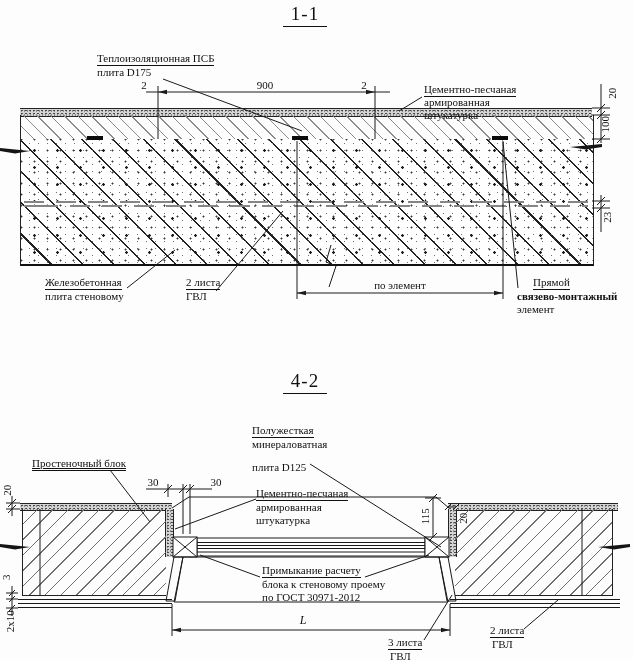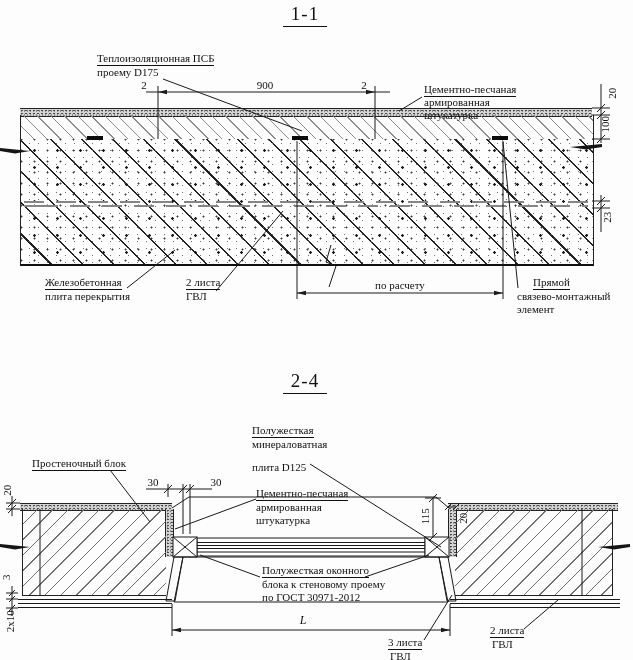--- a/index.html
+++ b/index.html
@@ -53,21 +53,21 @@
   <div class="shape insul" style="left:20px;top:115px;width:572px;height:24px;"></div>
   <div class="shape concrete" style="left:20px;top:139px;width:572px;height:125px;"></div>
 
   <div class="anchor" style="left:87px;top:136px;width:16px;height:4px;"></div>
   <div class="anchor" style="left:292px;top:136px;width:16px;height:4px;"></div>
   <div class="anchor" style="left:492px;top:136px;width:16px;height:4px;"></div>
 
   <div class="dashrow" style="left:24px;top:201px;width:564px;"></div>
   <div class="dashrow" style="left:24px;top:205px;width:564px;background-position:14px 0;"></div>
 
-  <div class="title" style="left:283px;top:370px;width:40px;">2-4</div>
+  <div class="title" style="left:283px;top:370px;width:40px;">4-2</div>
 
   <div class="shape stipple stH" style="left:20px;top:503px;width:152px;height:6px;"></div>
   <div class="shape stipple stH" style="left:448px;top:503px;width:170px;height:6px;"></div>
   <div class="shape stipple stV" style="left:165px;top:509px;width:7px;height:48px;"></div>
   <div class="shape stipple stV" style="left:448px;top:509px;width:7px;height:48px;"></div>
 
   <div class="shape block2" style="left:22px;top:509px;width:143px;height:86px;border-left:1px solid #222;"></div>
   <div class="shape block2" style="left:455px;top:509px;width:157px;height:86px;border-right:1px solid #222;"></div>
 
   <svg class="overlay" width="633" height="660" viewBox="0 0 633 660">
@@ -218,61 +218,61 @@
       <line x1="365" y1="577" x2="429" y2="555"></line>
       <line x1="424" y1="640" x2="452" y2="595"></line>
       <line x1="524" y1="629" x2="558" y2="600"></line>
     </g>
 
     <path class="brk" d="M0 544 L30 547 L15 549.5 L30 552 L0 547 Z"></path>
     <path class="brk" d="M630 544 L598 547 L614 549.5 L598 552 L630 547 Z"></path>
   </svg>
 
   <div class="lbl u" style="left:97px;top:52px;">Теплоизоляционная ПСБ</div>
-  <div class="lbl" style="left:97px;top:66px;">проему D175</div>
+  <div class="lbl" style="left:97px;top:66px;">плита D175</div>
   <div class="lbl u" style="left:424px;top:83px;">Цементно-песчаная</div>
   <div class="lbl" style="left:424px;top:96px;">армированная</div>
   <div class="lbl" style="left:424px;top:109px;">штукатурка</div>
 
   <div class="lbl ctr" style="left:136px;top:79px;width:16px;">2</div>
   <div class="lbl ctr" style="left:245px;top:79px;width:40px;">900</div>
   <div class="lbl ctr" style="left:356px;top:79px;width:16px;">2</div>
 
   <div class="lbl ctr rot" style="left:602px;top:87px;width:20px;">20</div>
   <div class="lbl ctr rot" style="left:593px;top:118px;width:24px;">100</div>
   <div class="lbl ctr rot" style="left:597px;top:211px;width:20px;">23</div>
 
   <div class="lbl u" style="left:45px;top:276px;">Железобетонная</div>
-  <div class="lbl" style="left:45px;top:290px;">плита перекрытия</div>
+  <div class="lbl" style="left:45px;top:290px;">плита стеновому</div>
   <div class="lbl u" style="left:186px;top:276px;">2 листа</div>
   <div class="lbl" style="left:186px;top:290px;">ГВЛ</div>
-  <div class="lbl ctr" style="left:355px;top:279px;width:90px;">по расчету</div>
+  <div class="lbl ctr" style="left:355px;top:279px;width:90px;">по элемент</div>
   <div class="lbl u" style="left:517px;top:276px;margin-left:16px;">Прямой</div>
-  <div class="lbl" style="left:517px;top:290px;">связево-монтажный</div>
+  <div class="lbl" style="left:517px;top:290px;font-weight:bold;">связево-монтажный</div>
   <div class="lbl" style="left:517px;top:303px;">элемент</div>
 
   <div class="lbl u" style="left:252px;top:424px;">Полужесткая</div>
   <div class="lbl" style="left:252px;top:438px;">минераловатная</div>
   <div class="lbl" style="left:252px;top:451px;margin-top:10px;">плита D125</div>
-  <div class="lbl u" style="left:32px;top:457px;">Простеночный блок</div>
+  <div class="lbl u" style="left:32px;top:457px;text-decoration:underline;">Простеночный блок</div>
 
   <div class="lbl ctr rot" style="left:-3px;top:484px;width:20px;">20</div>
   <div class="lbl ctr" style="left:143px;top:476px;width:20px;">30</div>
   <div class="lbl ctr" style="left:190px;top:476px;width:20px;margin-left:16px;">30</div>
 
   <div class="lbl u" style="left:256px;top:487px;">Цементно-песчаная</div>
   <div class="lbl" style="left:256px;top:501px;">армированная</div>
   <div class="lbl" style="left:256px;top:514px;">штукатурка</div>
 
   <div class="lbl ctr rot" style="left:413px;top:510px;width:24px;">115</div>
   <div class="lbl ctr rot" style="left:453px;top:512px;width:20px;">20</div>
   <div class="lbl ctr rot" style="left:-2px;top:571px;width:16px;">3</div>
   <div class="lbl ctr rot" style="left:-4px;top:615px;width:28px;">2x10</div>
 
-  <div class="lbl u" style="left:262px;top:564px;">Полужесткая оконного</div>
+  <div class="lbl u" style="left:262px;top:564px;">Примыкание расчету</div>
   <div class="lbl" style="left:262px;top:578px;">блока к стеновому проему</div>
   <div class="lbl" style="left:262px;top:591px;">по ГОСТ 30971-2012</div>
 
   <div class="lbl ctr it" style="left:295px;top:614px;width:16px;">L</div>
 
   <div class="lbl u" style="left:388px;top:636px;">3 листа</div>
   <div class="lbl" style="left:390px;top:650px;">ГВЛ</div>
   <div class="lbl u" style="left:490px;top:624px;">2 листа</div>
   <div class="lbl" style="left:492px;top:638px;">ГВЛ</div>
 

